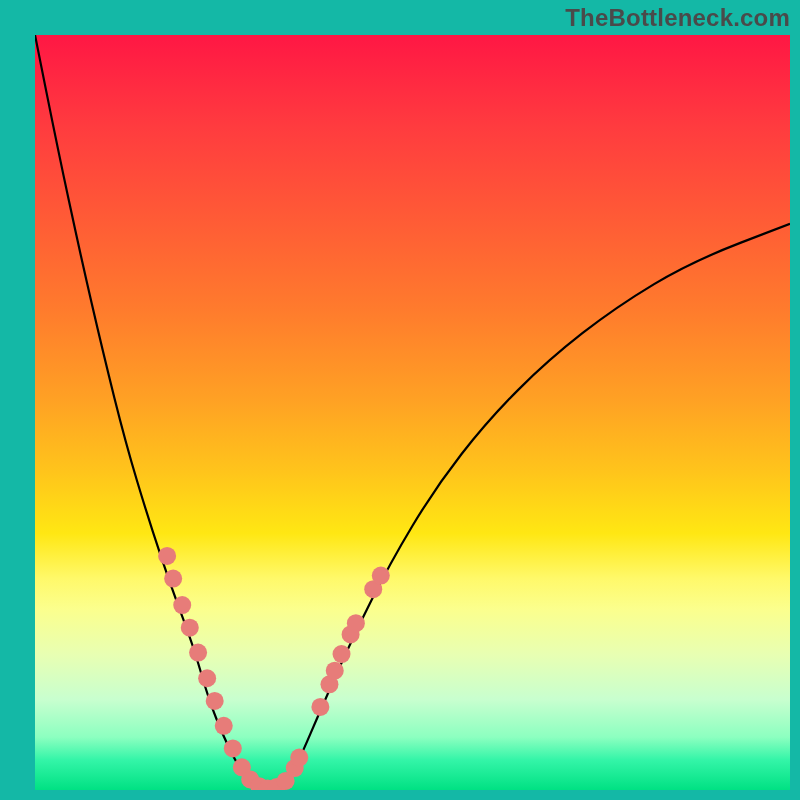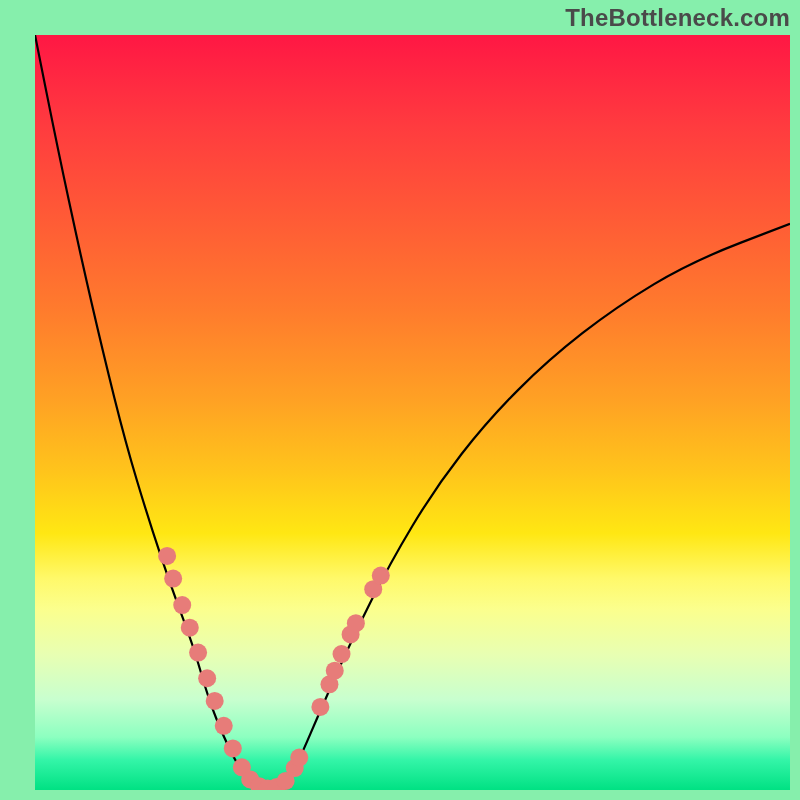--- a/index.html
+++ b/index.html
@@ -9,21 +9,21 @@
     height: 800px;
     overflow: hidden;
     background: #000;
   }
   .frame {
     position: absolute;
     left: 0;
     top: 0;
     width: 800px;
     height: 800px;
-    background: #86efac;
+    background: #14b8a6;
   }
   .plot {
     position: absolute;
     left: 35px;
     top: 35px;
     width: 755px;
     height: 755px;
     background: linear-gradient(to bottom,
       #ff1744 0%,
       #ff3b3f 12%,

